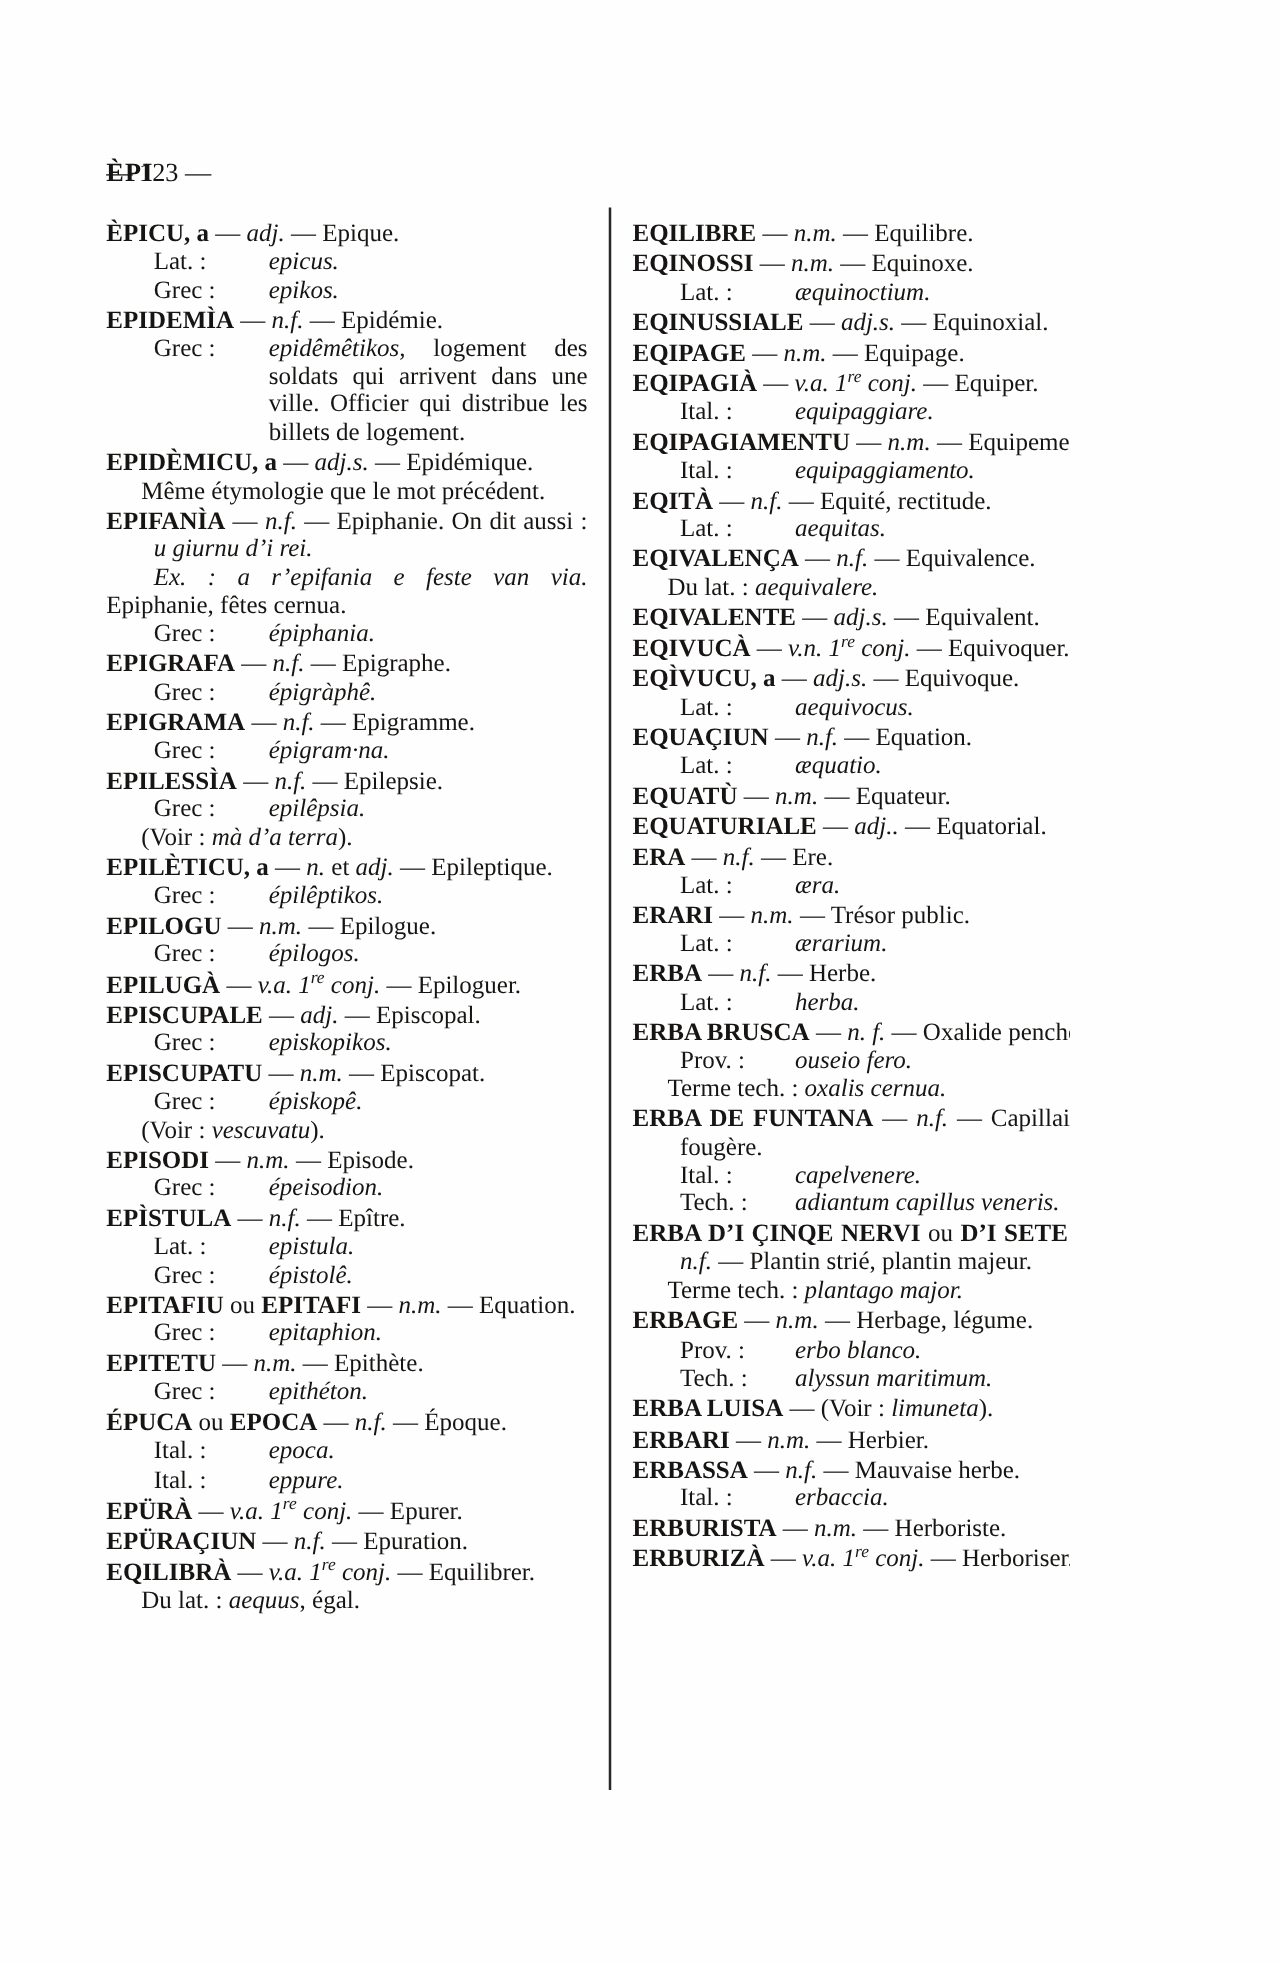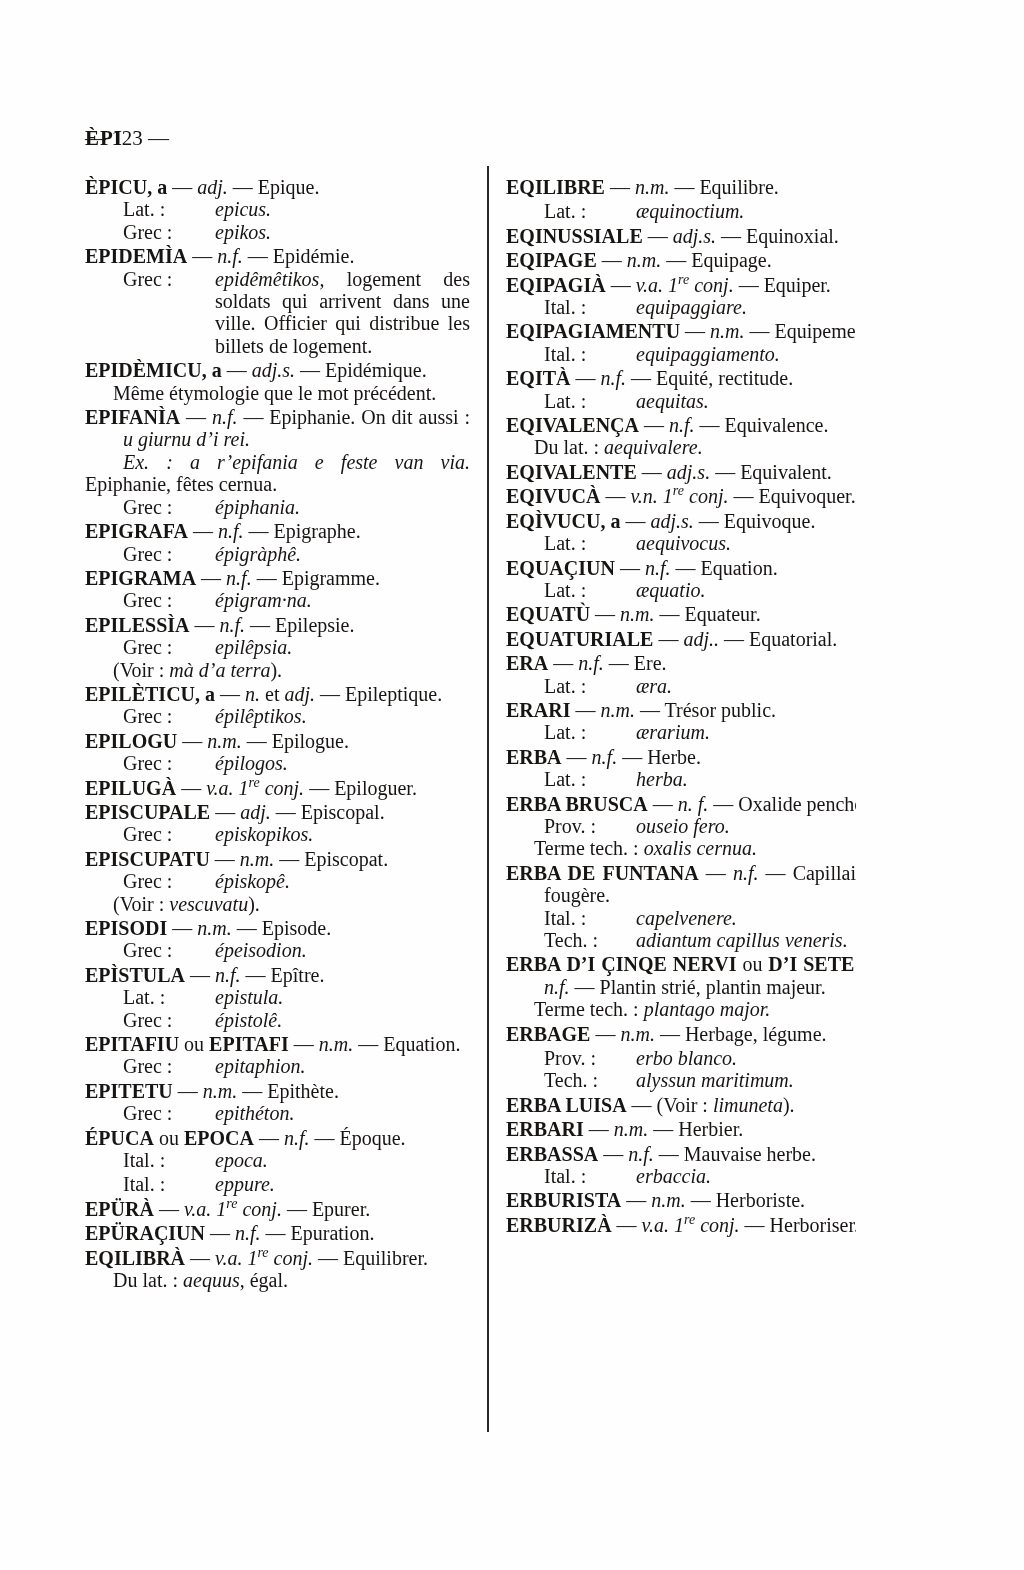--- a/index.html
+++ b/index.html
@@ -191,20 +191,21 @@
         <div class="entry">
           <p class="ln head"><span class="seg-b">EQILIBRÀ</span><span class="seg-n"> — </span><span class="seg-i">v.a. 1</span><span class="seg-s">re</span><span class="seg-i"> conj.</span><span class="seg-n"> — Equilibrer.</span></p>
           <p class="ln note"><span class="seg-n">Du lat. : </span><span class="seg-i">aequus</span><span class="seg-n">, égal.</span></p>
         </div>
       </section>
     <section class="col" id="col-right">
         <div class="entry">
           <p class="ln head"><span class="seg-b">EQILIBRE</span><span class="seg-n"> — </span><span class="seg-i">n.m.</span><span class="seg-n"> — Equilibre.</span></p>
         </div>
         <div class="entry">
+          <p class="ln head"><span class="seg-b">EQINOSSI</span><span class="seg-n"> — </span><span class="seg-i">n.m.</span><span class="seg-n"> — Equinoxe.</span></p>
           <p class="ln etym">
             <span class="lab">Lat. :</span>
             <span class="val"><span class="seg-i">æquinoctium.</span></span>
           </p>
         </div>
         <div class="entry">
           <p class="ln head"><span class="seg-b">EQINUSSIALE</span><span class="seg-n"> — </span><span class="seg-i">adj.s.</span><span class="seg-n"> — Equinoxial.</span></p>
         </div>
         <div class="entry">
           <p class="ln head"><span class="seg-b">EQIPAGE</span><span class="seg-n"> — </span><span class="seg-i">n.m.</span><span class="seg-n"> — Equipage.</span></p>

